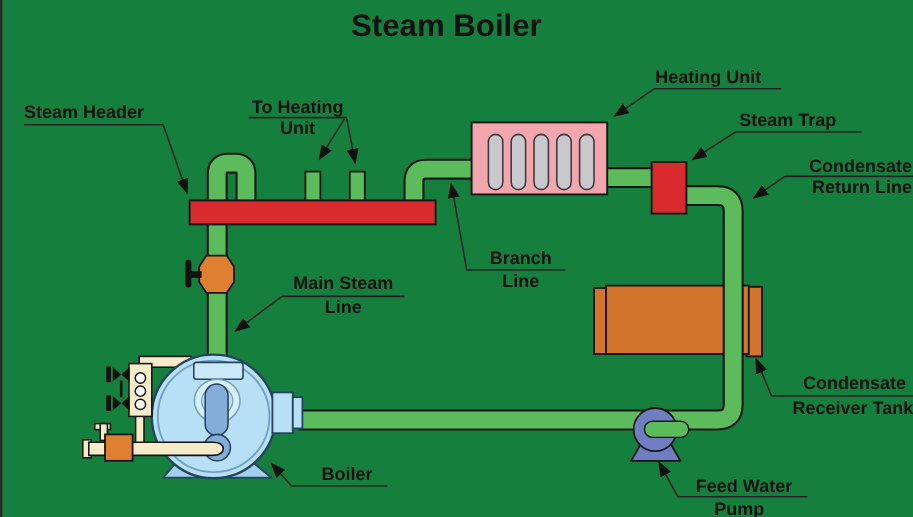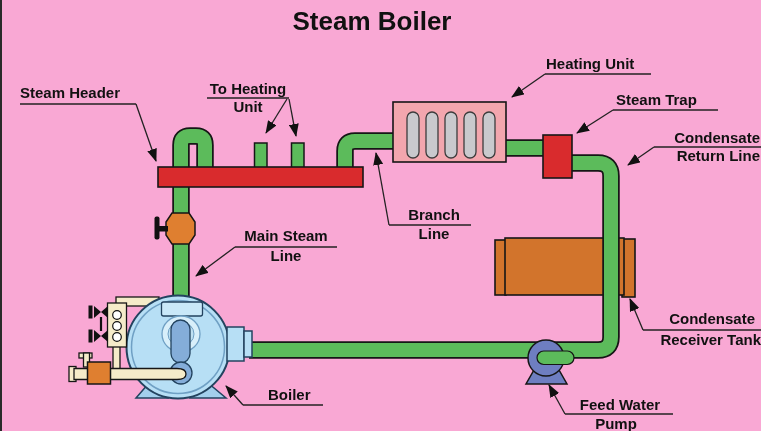--- a/index.html
+++ b/index.html
@@ -1,16 +1,16 @@
 <!DOCTYPE html>
 <html style="--pipe_green: #5cbb5b; --header_red: #d92b2d; --heating_pink: #f3a6ae; --slot_gray: #c9c9cd; --tank_orange: #d2742c; --valve_orange: #df7f30; --boiler_blue: #b7dff5; --inner_blue: #84add9; --pump_blue: #6e7ec1; --fitting_cream: #f5ebc9;"><head>
 <meta charset="utf-8">
 <style>
   html,body{margin:0;padding:0;background:#fff;}
-  #stage{position:relative;width:761px;height:431px;background:#f9a8d4;overflow:hidden;
+  #stage{position:relative;width:761px;height:431px;background:#15803d;overflow:hidden;
          font-family:"Liberation Sans",sans-serif;}
   svg{display:block;}
   .title-text{font-family:"Liberation Sans",sans-serif;font-size:26px;font-weight:bold;fill:#111;}
   .lbl{font-family:"Liberation Sans",sans-serif;font-size:15px;font-weight:bold;fill:#111;}
   .uline{stroke:#222;stroke-width:1.3;}
   .leader{stroke:#222;stroke-width:1.3;fill:none;}
   .pipe-outline{stroke:#161616;stroke-width:17.5;fill:none;}
   .pipe-core{stroke:var(--pipe_green);stroke-width:14;fill:none;}
   .pipe-rect{fill:var(--pipe_green);stroke:#161616;stroke-width:1.5;}
   .red-part{fill:var(--header_red);stroke:#161616;stroke-width:1.6;}

